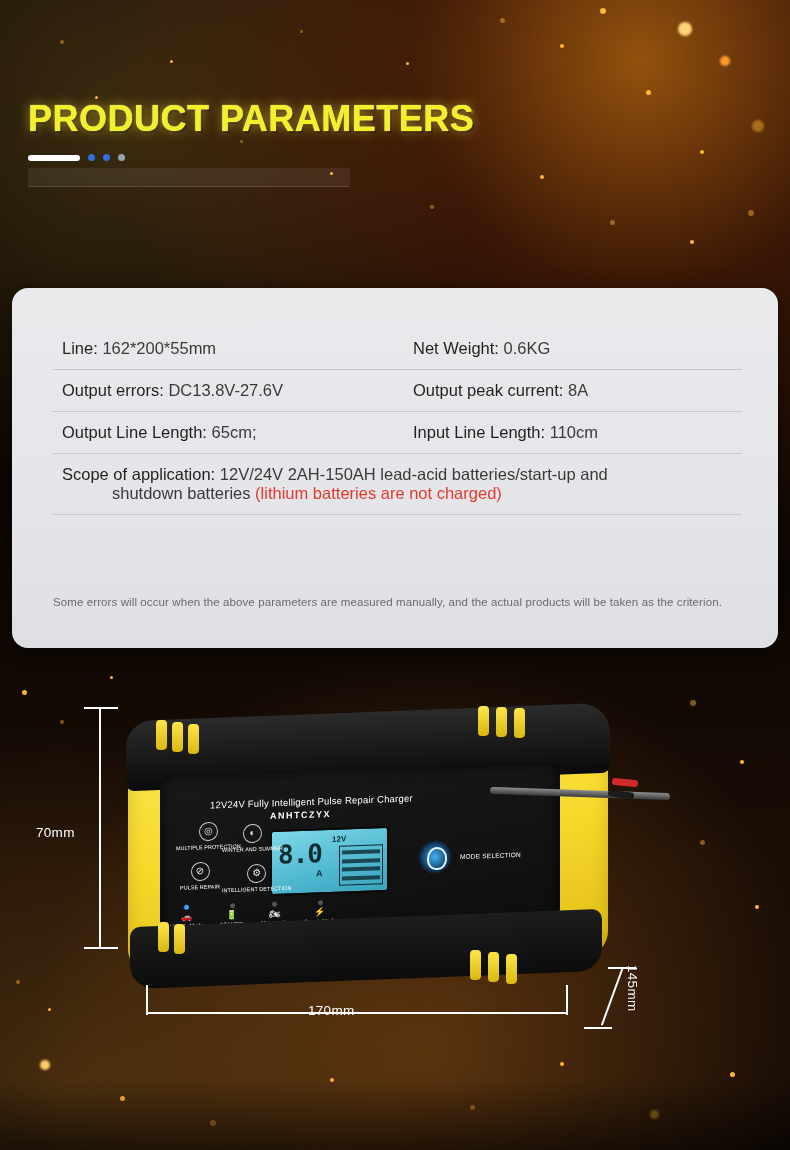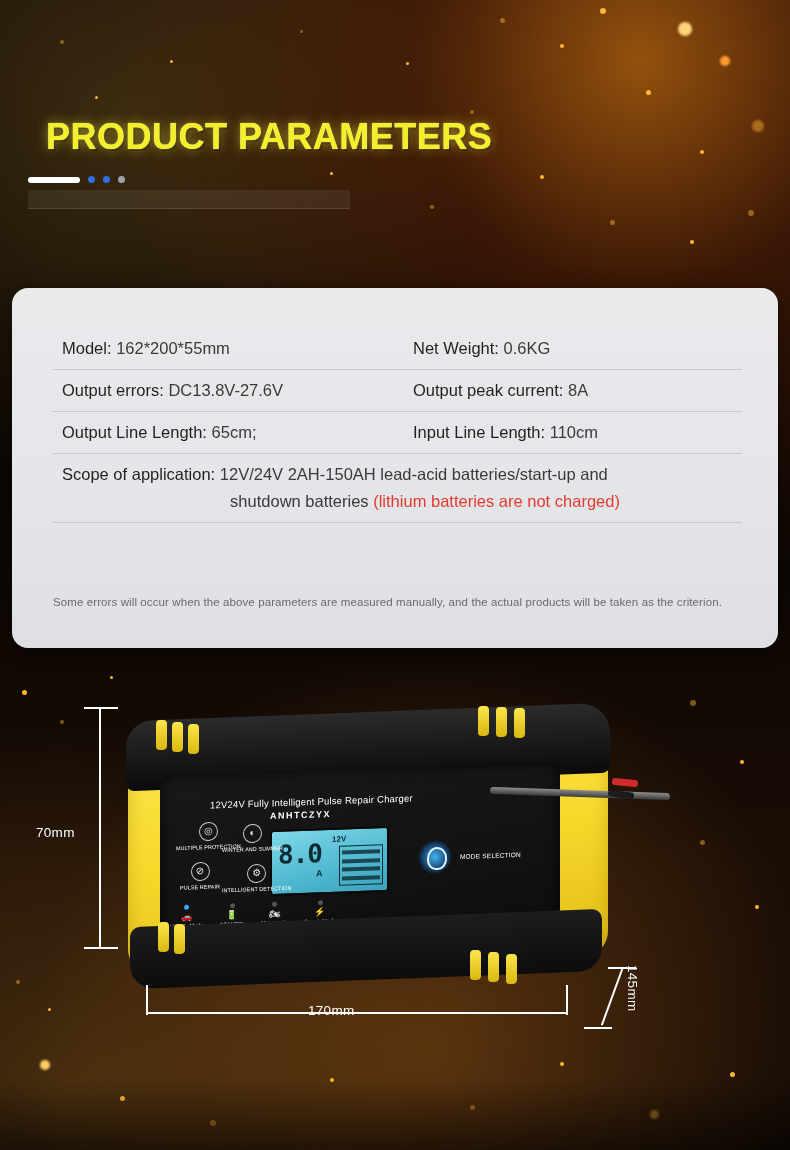--- a/index.html
+++ b/index.html
@@ -42,21 +42,21 @@
   .title {
     font-size: 36px;
     font-weight: bold;
     letter-spacing: 0.5px;
     color: #f3ef2a;
     -webkit-text-stroke: 0px;
     text-shadow:
       0 0 1px #fffbbb,
       0 0 12px rgba(255,240,60,0.55),
       2px 2px 0 rgba(0,0,0,0.45);
-    margin: 18px;
+    margin: 0;
     white-space: nowrap;
   }
   .dots {
     margin-top: 14px;
     display: flex;
     align-items: center;
     gap: 8px;
   }
   .dot-bar {
     width: 52px;
@@ -112,22 +112,21 @@
     vertical-align: top;
   }
   .spec-table td.left { width: 50%; }
   .spec-table td.right { width: 50%; padding-left: 16px; }
   .spec-table .val { color: #3a3a3a; }
   .spec-table tr.full td { width: auto; }
   .note-red { color: #e23b2e; }
   .scope-line2 {
     display: block;
     padding-left: 50px;
-    margin-top: 8px;
-    text-align: center;
+    margin-top: 0;
   }
   .footnote {
     position: absolute;
     left: 41px;
     top: 308px;
     width: 720px;
     font-size: 11.5px;
     color: #6a6b6d;
     letter-spacing: 0.1px;
   }
@@ -458,21 +457,21 @@
       <span class="dot"></span>
     </div>
     <div class="sub-underline"></div>
   </div>
 
   <div class="card">
     <table class="spec-table">
       <tbody>
         <tr>
           <td class="left">
-            <span>Model:</span>
+            <span>Line:</span>
             <span class="val">162*200*55mm</span>
           </td>
           <td class="right">
             <span>Net Weight:</span>
             <span class="val">0.6KG</span>
           </td>
         </tr>
         <tr>
           <td class="left">
             <span>Output errors:</span>

